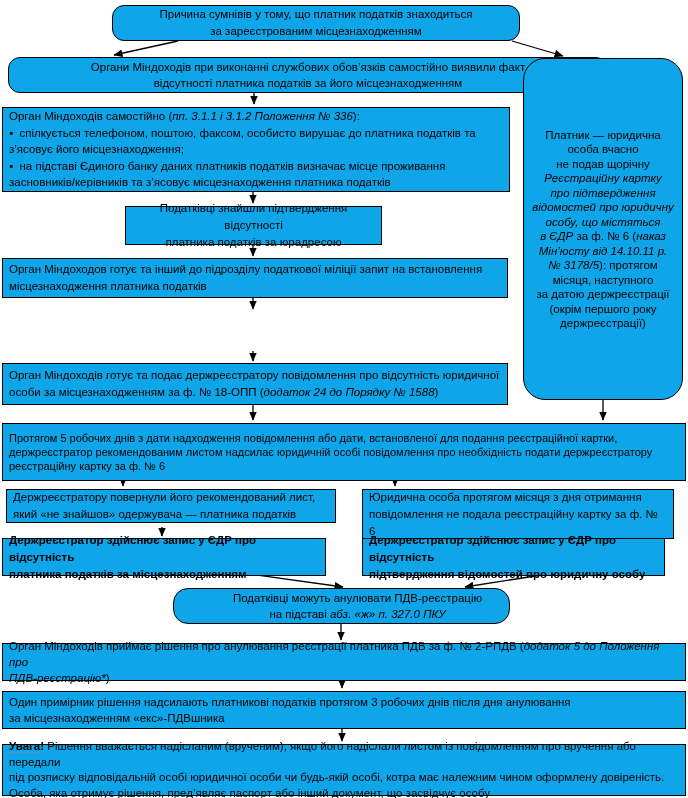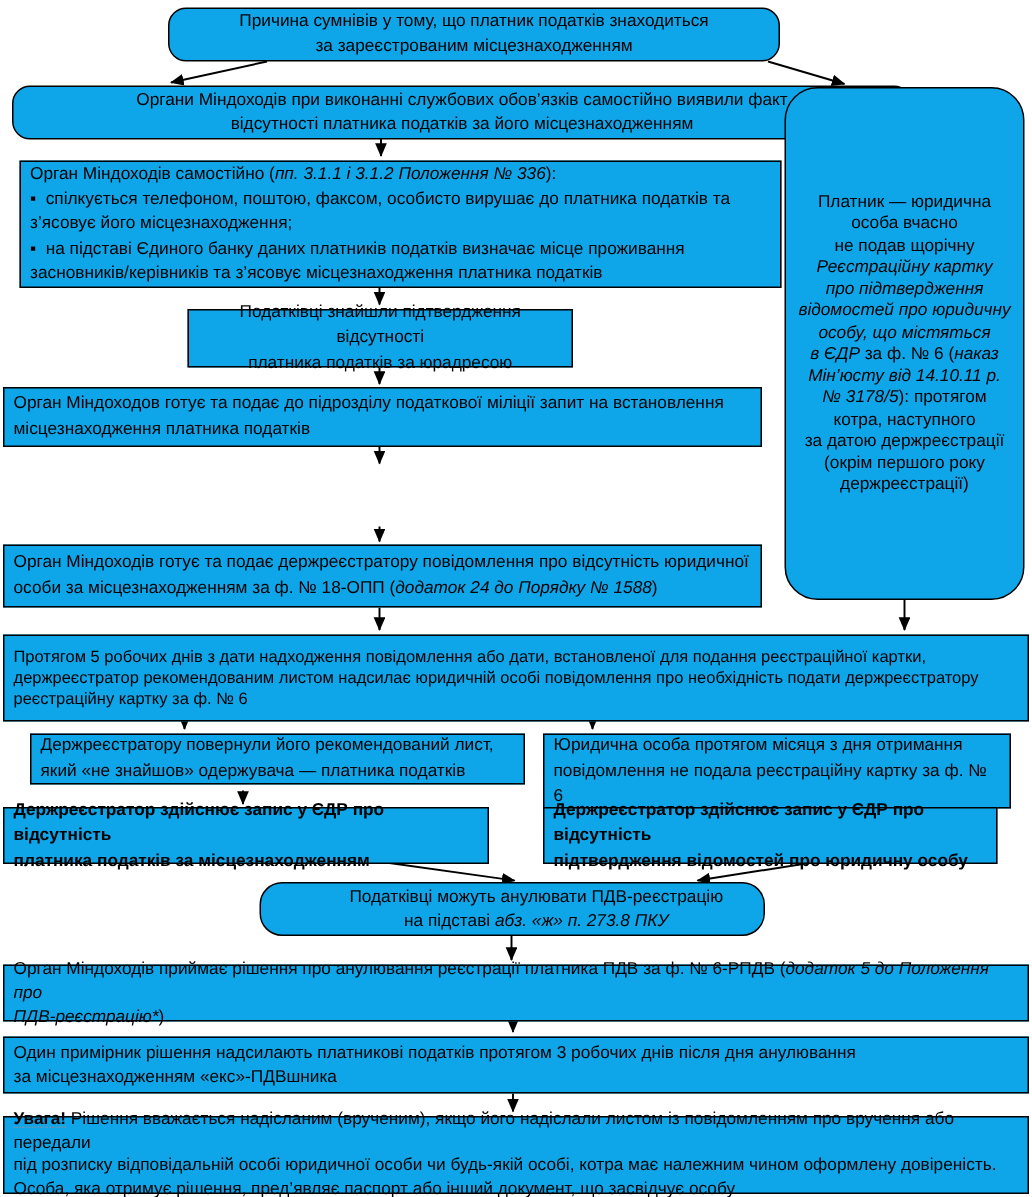--- a/index.html
+++ b/index.html
@@ -58,68 +58,68 @@
   <div class="box rounded center" style="left:112px;top:5px;width:408px;height:36px;">
     <div class="txt"><span>Причина сумнівів у тому, що платник податків знаходиться
 за зареєстрованим місцезнаходженням</span></div>
   </div>
 
   <div class="box rounded center" style="left:8px;top:57px;width:600px;height:36px;">
     <div class="txt lh16"><span>Органи Міндоходів при виконанні службових обов’язків самостійно виявили факт
 відсутності платника податків за його місцезнаходженням</span></div>
   </div>
 
-  <div class="box lh165" style="left:2px;top:107px;width:508px;height:85px;margin-left:11px;">
+  <div class="box lh165" style="left:2px;top:107px;width:508px;height:85px;">
     <div class="txt lh165"><span>Орган Міндоходів самостійно (</span><span class="it">пп. 3.1.1 і 3.1.2 Положення № 336</span><span>):
 ▪  спілкується телефоном, поштою, факсом, особисто вирушає до платника податків та
 з’ясовує його місцезнаходження;
 ▪  на підставі Єдиного банку даних платників податків визначає місце проживання
 засновників/керівників та з’ясовує місцезнаходження платника податків</span></div>
   </div>
 
   <div class="box center" style="left:125px;top:206px;width:257px;height:39px;">
     <div class="txt"><span>Податківці знайшли підтвердження відсутності
 платника податків за юрадресою</span></div>
   </div>
 
   <div class="box" style="left:2px;top:258px;width:506px;height:40px;">
-    <div class="txt"><span>Орган Міндоходов готує та подає до підрозділу податкової міліції запит на встановлення
+    <div class="txt"><span>Орган Міндоходов готує та інший до підрозділу податкової міліції запит на встановлення
 місцезнаходження платника податків</span></div>
   </div>
 
 
   <div class="box" style="left:2px;top:363px;width:506px;height:42px;">
     <div class="txt"><span>Орган Міндоходів готує та подає держреєстратору повідомлення про відсутність юридичної
 особи за місцезнаходженням за ф. № 18-ОПП (</span><span class="it">додаток 24 до Порядку № 1588</span><span>)</span></div>
   </div>
 
   <div class="box biground center" style="left:523px;top:58px;width:160px;height:342px;">
     <div class="txt lh145"><span>Платник — юридична
 особа вчасно
 не подав щорічну
 </span><span class="it">Реєстраційну картку
 про підтвердження
 відомостей про юридичну
 особу, що містяться
 в ЄДР</span><span> за ф. № 6 (</span><span class="it">наказ
 Мін’юсту від 14.10.11 р.
 № 3178/5</span><span>): протягом
-котра, наступного
+місяця, наступного
 за датою держреєстрації
 (окрім першого року
 держреєстрації)</span></div>
   </div>
 
   <div class="box" style="left:2px;top:423px;width:684px;height:58px;">
     <div class="txt lh14"><span>Протягом 5 робочих днів з дати надходження повідомлення або дати, встановленої для подання реєстраційної картки,
 держреєстратор рекомендованим листом надсилає юридичній особі повідомлення про необхідність подати держреєстратору
 реєстраційну картку за ф. № 6</span></div>
   </div>
 
-  <div class="box" style="left:20px;top:489px;width:330px;height:34px;">
+  <div class="box" style="left:6px;top:489px;width:330px;height:34px;">
     <div class="txt"><span>Держреєстратору повернули його рекомендований лист,
 який «не знайшов» одержувача — платника податків</span></div>
   </div>
 
   <div class="box" style="left:362px;top:489px;width:312px;height:50px;">
     <div class="txt"><span>Юридична особа протягом місяця з дня отримання
 повідомлення не подала реєстраційну картку за ф. № 6</span></div>
   </div>
 
   <div class="box" style="left:2px;top:538px;width:324px;height:38px;">
@@ -127,25 +127,25 @@
 платника податків за місцезнаходженням</span></div>
   </div>
 
   <div class="box" style="left:362px;top:538px;width:303px;height:38px;">
     <div class="txt"><span class="bd">Держреєстратор здійснює запис у ЄДР про відсутність
 підтвердження відомостей про юридичну особу</span></div>
   </div>
 
   <div class="box pill center" style="left:173px;top:588px;width:337px;height:36px;">
     <div class="txt lh16"><span>Податківці можуть анулювати ПДВ-реєстрацію
-на підставі </span><span class="it">абз. «ж» п. 273.8 ПКУ</span></div>
+на підставі </span><span class="it">абз. «ж» п. 327.0 ПКУ</span></div>
   </div>
 
   <div class="box" style="left:2px;top:643px;width:684px;height:38px;">
-    <div class="txt lh16"><span>Орган Міндоходів приймає рішення про анулювання реєстрації платника ПДВ за ф. № 6-РПДВ (</span><span class="it">додаток 5 до Положення про
+    <div class="txt lh16"><span>Орган Міндоходів приймає рішення про анулювання реєстрації платника ПДВ за ф. № 2-РПДВ (</span><span class="it">додаток 5 до Положення про
 ПДВ-реєстрацію*</span><span>)</span></div>
   </div>
 
   <div class="box" style="left:2px;top:691px;width:684px;height:38px;">
     <div class="txt lh16"><span>Один примірник рішення надсилають платникові податків протягом 3 робочих днів після дня анулювання
 за місцезнаходженням «екс»-ПДВшника</span></div>
   </div>
 
   <div class="box" style="left:2px;top:744px;width:684px;height:52px;">
     <div class="txt lh155"><span class="bd du">Увага!</span><span> Рішення вважається надісланим (врученим), якщо його надіслали листом із повідомленням про вручення або передали

